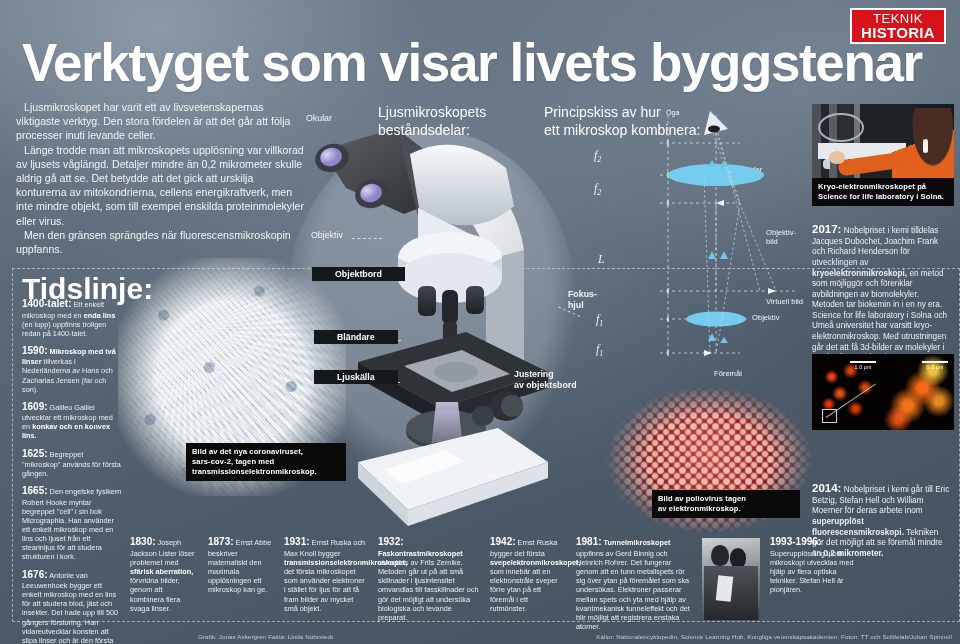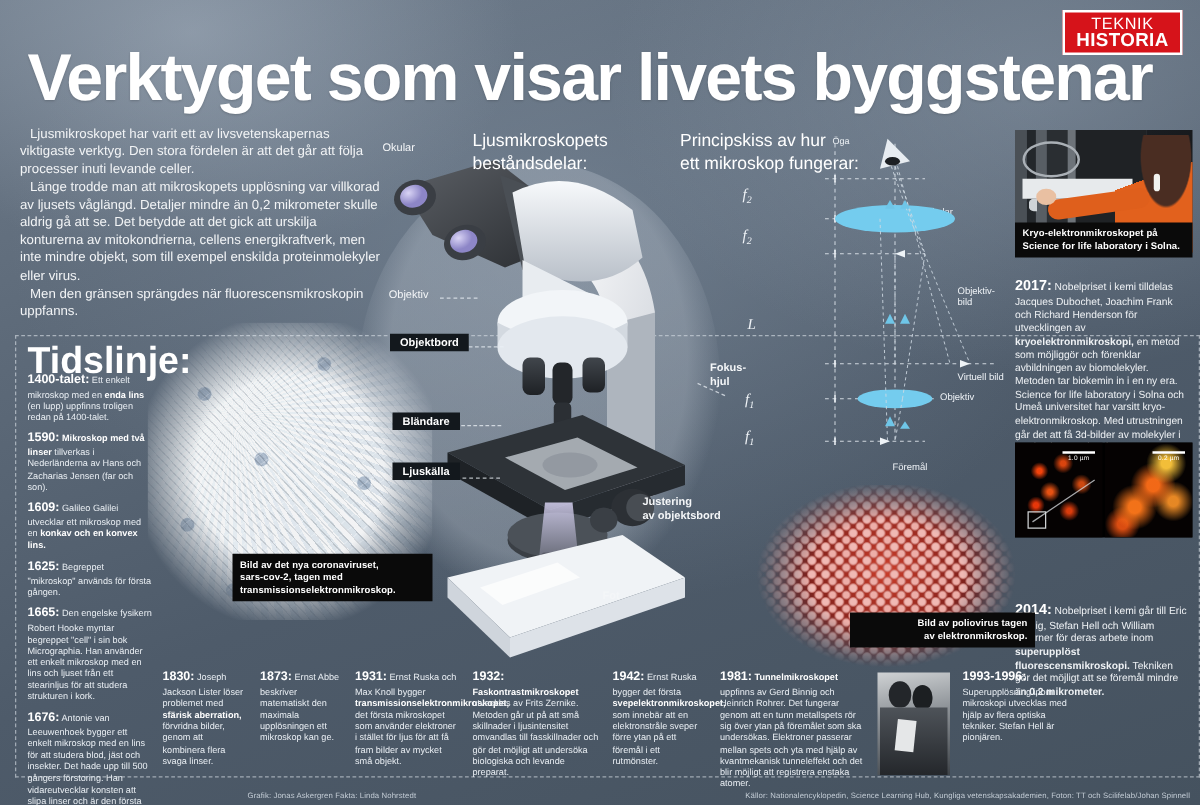--- a/index.html
+++ b/index.html
@@ -168,21 +168,21 @@
   .rblock{
     position:absolute;left:812px;width:140px;
     font-size:8.2px;line-height:1.29;color:#eef1f4;
   }
   .rblock .yr{font-size:11.5px;font-weight:700;color:#fff;}
   .rblock b{font-weight:700;}
   
   .lbl{
     position:absolute;font-size:8.8px;color:#f4f6f8;white-space:nowrap;z-index:6;
   }
-  .lbl.dark{background:#13181d;padding:2px 8px;font-weight:700;color:#fff;}
+  .lbl.dark{background:#13181d;padding:2px 23px;font-weight:700;color:#fff;}
   .lbl.plain{font-weight:400;}
   .lbl.bold{font-weight:700;}
   .sect-head{
     position:absolute;font-size:14px;line-height:1.25;color:#fff;font-weight:400;z-index:6;
   }
   .leader{position:absolute;border-top:1px dashed rgba(235,240,245,.75);height:0;z-index:5;}
   
   .scope{position:absolute;left:300px;top:110px;width:260px;height:420px;z-index:4;}
   .halo{
     position:absolute;left:286px;top:130px;width:290px;height:350px;
@@ -255,21 +255,21 @@
   <div class="halo"></div>
 
   <div class="micro-cv"></div>
   <div class="caption" style="left:186px;top:443px;width:148px;">
     <span style="white-space:pre-line;">Bild av det nya coronaviruset,
 sars-cov-2, tagen med
 transmissionselektronmikroskop.</span>
   </div>
 
   <div class="micro-polio"></div>
-  <div class="caption" style="left:680px;top:490px;width:136px;text-align:right;">
+  <div class="caption" style="left:652px;top:490px;width:136px;">
     <span style="white-space:pre-line;">Bild av poliovirus tagen
 av elektronmikroskop.</span>
   </div>
 
   <svg class="scope" viewBox="0 0 260 420">
     <defs>
       <linearGradient id="wh" x1="0" y1="0" x2="1" y2="1">
         <stop offset="0" stop-color="#ffffff"></stop>
           <stop offset="1" stop-color="#c9ced6"></stop>
       </linearGradient>
@@ -354,26 +354,26 @@
   <div class="leader" style="left:352px;top:238px;width:30px;"></div>
   <div class="lbl dark" style="left:312px;top:267px;">Objektbord</div>
   <div class="leader" style="left:375px;top:277px;width:28px;"></div>
   <div class="lbl dark" style="left:314px;top:330px;">Bländare</div>
   <div class="leader" style="left:369px;top:340px;width:32px;"></div>
   <div class="lbl dark" style="left:314px;top:370px;">Ljuskälla</div>
   <div class="leader" style="left:370px;top:382px;width:30px;"></div>
   <div class="lbl bold" style="left:568px;top:289px;white-space:pre-line;line-height:1.2;">Fokus-
 hjul</div>
   <div class="leader" style="left:556px;top:316px;width:24px;transform:rotate(24deg);transform-origin:right center;"></div>
-  <div class="lbl bold" style="left:514px;top:396px;white-space:pre-line;line-height:1.25;">Justering
+  <div class="lbl bold" style="left:514px;top:369px;white-space:pre-line;line-height:1.25;">Justering
 av objektsbord</div>
   <div class="lbl bold" style="left:482px;top:471px;">Fot</div>
 
   <div class="sect-head" style="left:544px;top:104px;white-space:pre-line;">Principskiss av hur
-ett mikroskop fungerar:</div>
+ett mikroskop kombinera:</div>
 
   <svg class="ray" viewBox="0 0 215 285">
     <g stroke="#e6ecf2" stroke-width="0.8" stroke-dasharray="3 3" fill="none" opacity=".85">
 
       <line x1="68" y1="10" x2="68" y2="250"></line>
       <line x1="116" y1="10" x2="116" y2="250"></line>
 
       <line x1="60" y1="38" x2="140" y2="38"></line>
       <line x1="60" y1="70" x2="150" y2="70"></line>
       <line x1="60" y1="98" x2="140" y2="98"></line>

